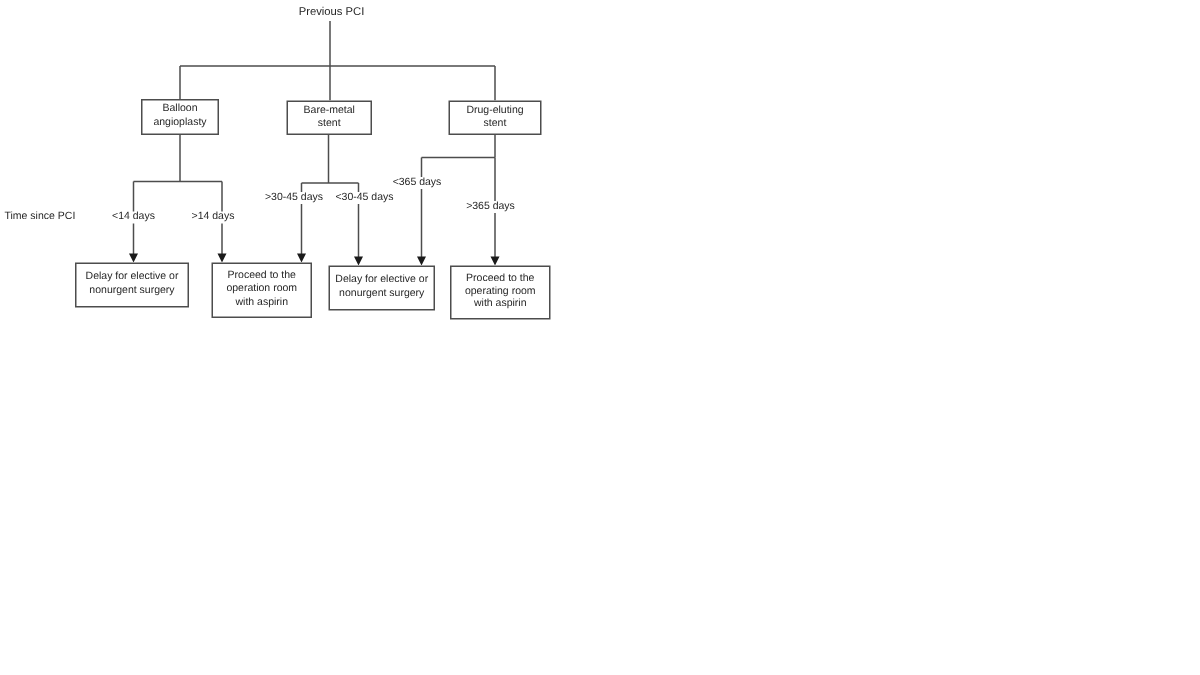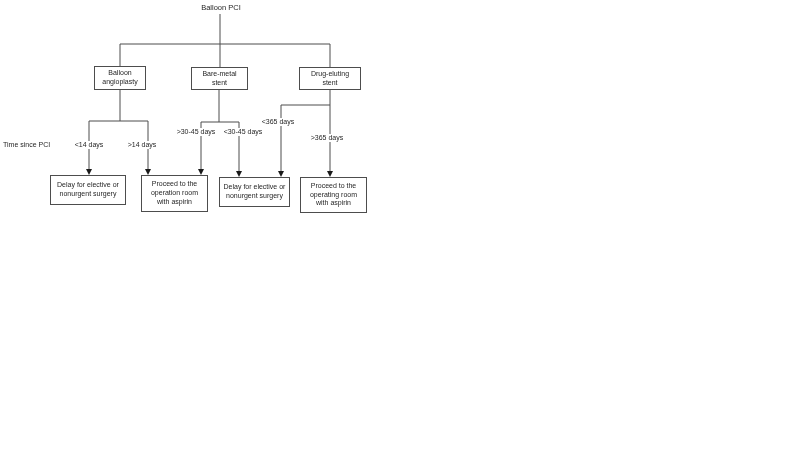--- a/index.html
+++ b/index.html
@@ -87,21 +87,21 @@
     <g fill="#1a1a1a" stroke="none">
       <polygon points="86,169 92,169 89,175"></polygon>
       <polygon points="145,169 151,169 148,175"></polygon>
       <polygon points="198,169 204,169 201,175"></polygon>
       <polygon points="236,171 242,171 239,177"></polygon>
       <polygon points="278,171 284,171 281,177"></polygon>
       <polygon points="327,171 333,171 330,177"></polygon>
     </g>
   </svg>
 
-  <div class="title-label" style="left:221px; top:3px;">Balloon PCI</div>
+  <div class="title-label" style="left:221px; top:3px;">Previous PCI</div>
 
   <div class="node" style="left:94px; top:66px; width:52px; height:24px;">Balloon
 angioplasty</div>
   <div class="node" style="left:191px; top:67px; width:57px; height:23px;">Bare-metal
 stent</div>
   <div class="node" style="left:299px; top:67px; width:62px; height:23px;">Drug-eluting
 stent</div>
 
   <div class="free-label" style="left:3px; top:141px;">Time since PCI</div>
 

